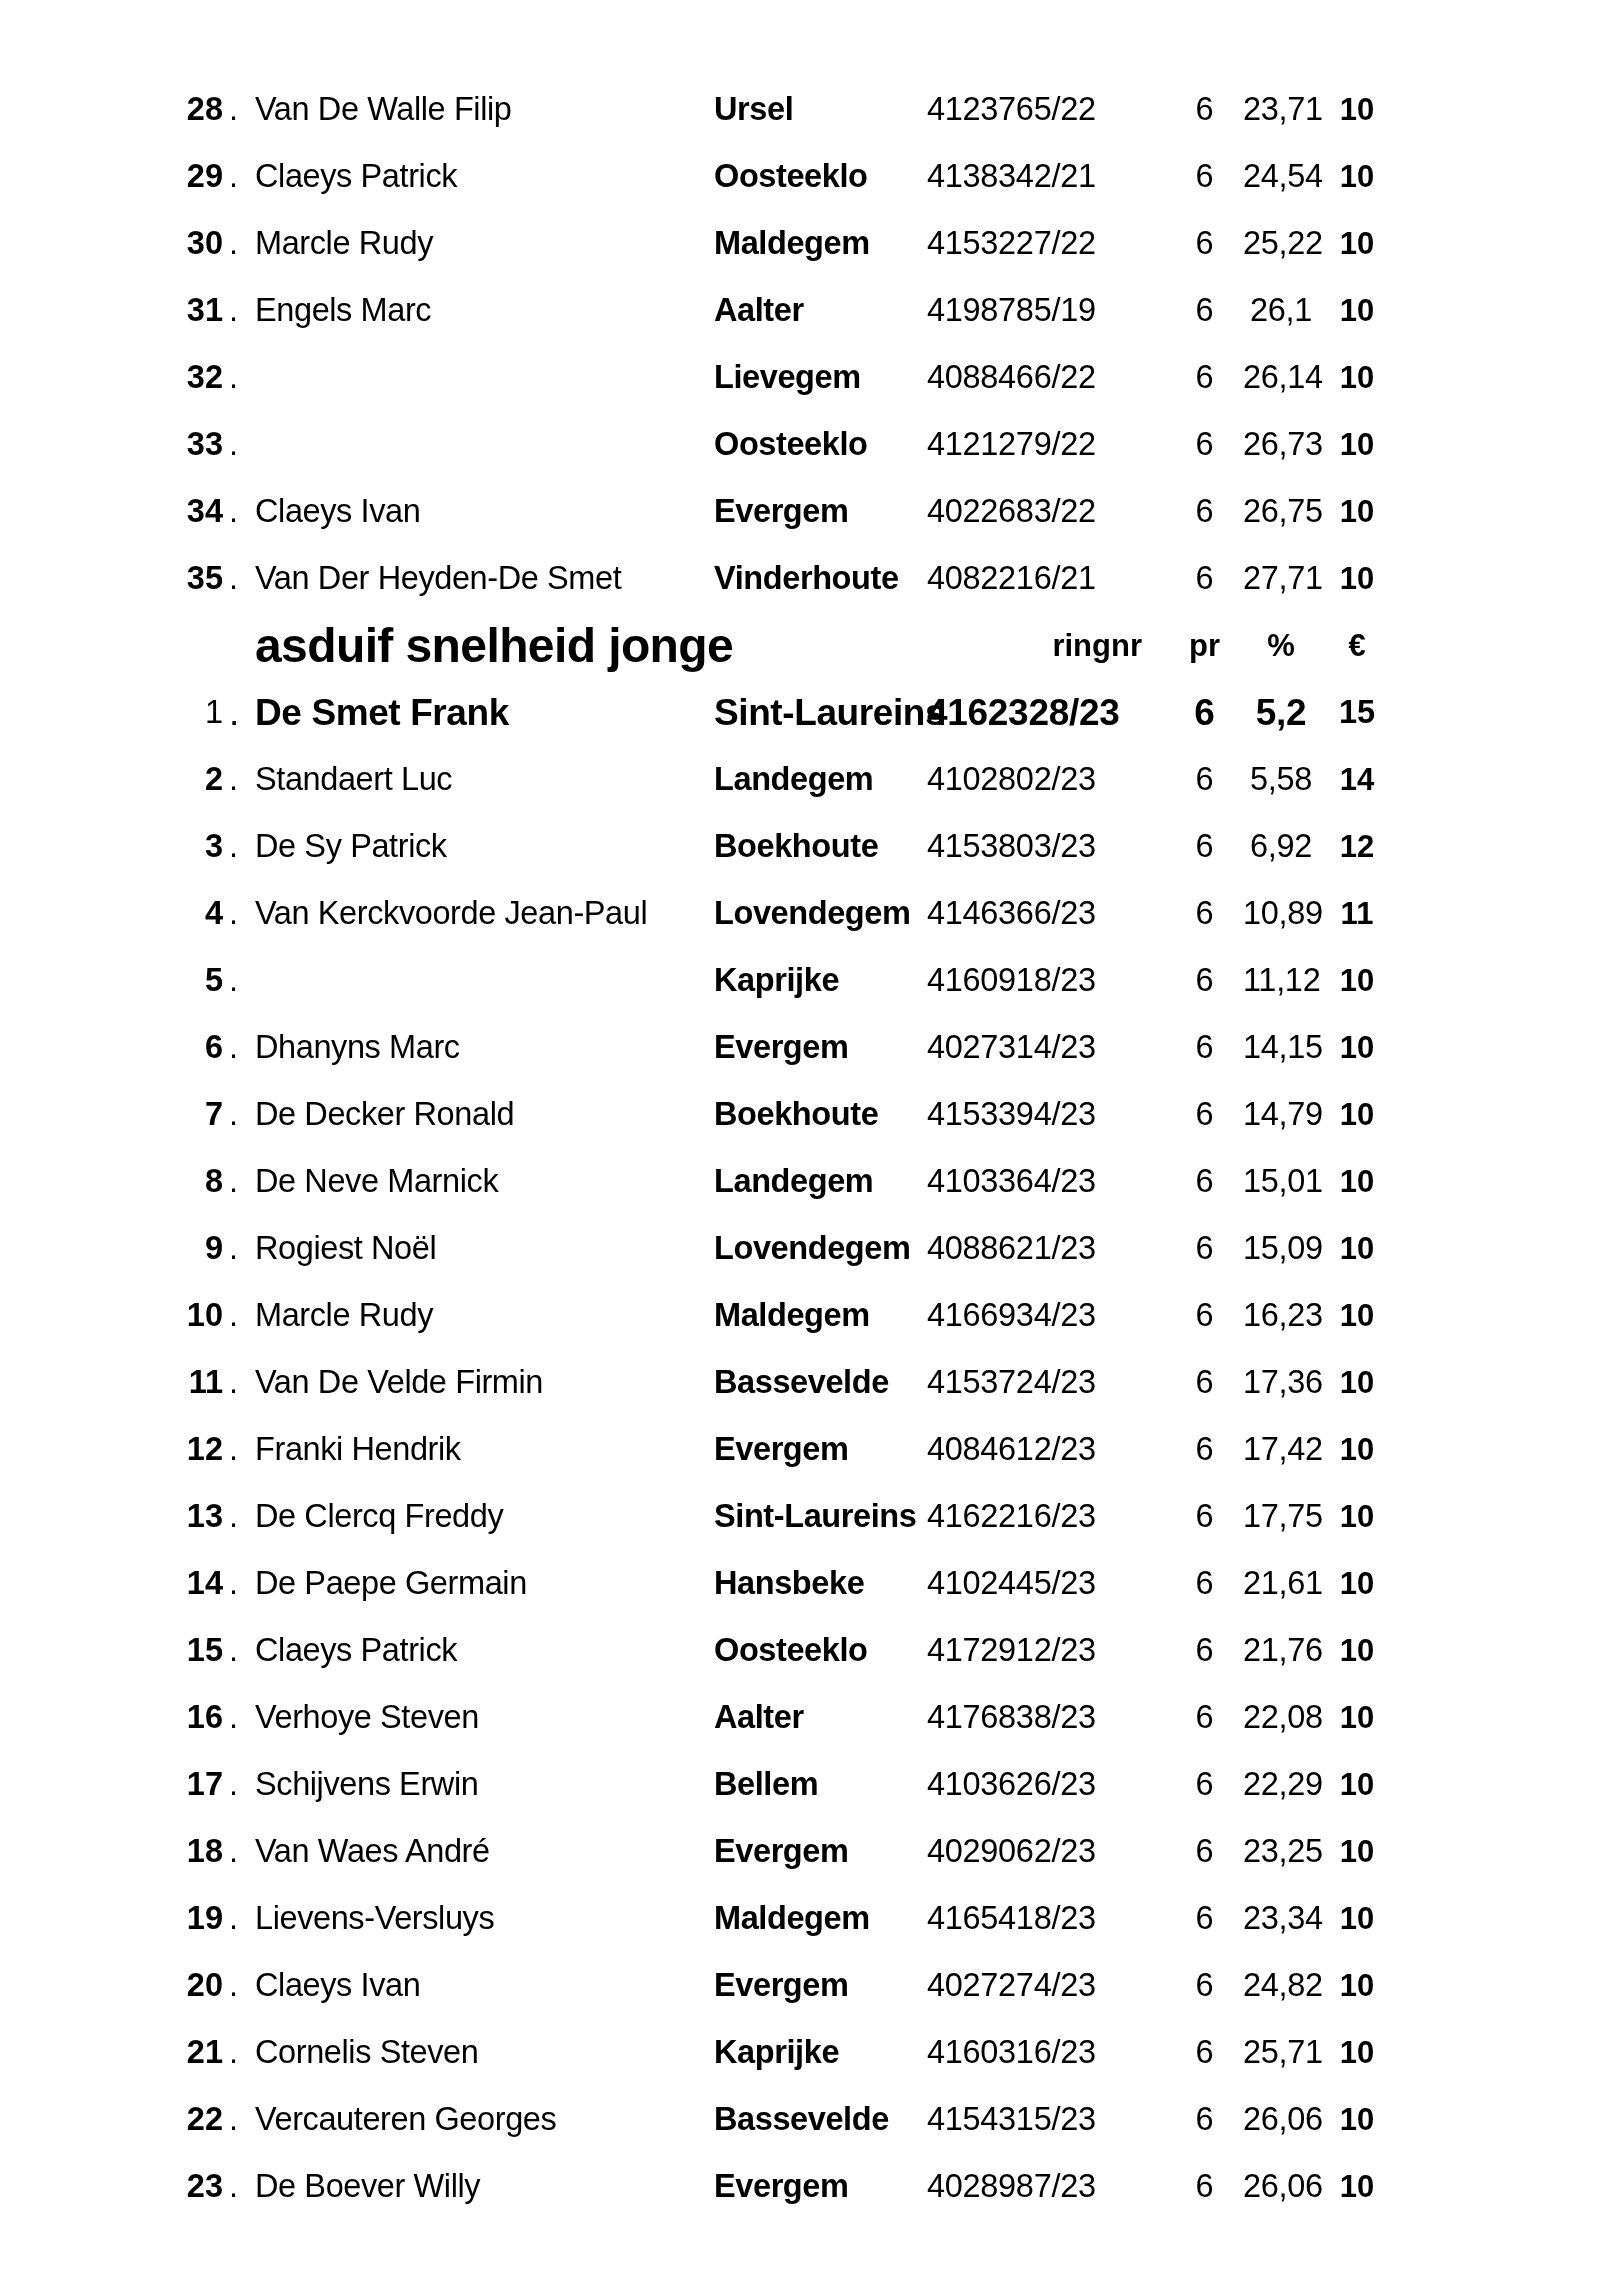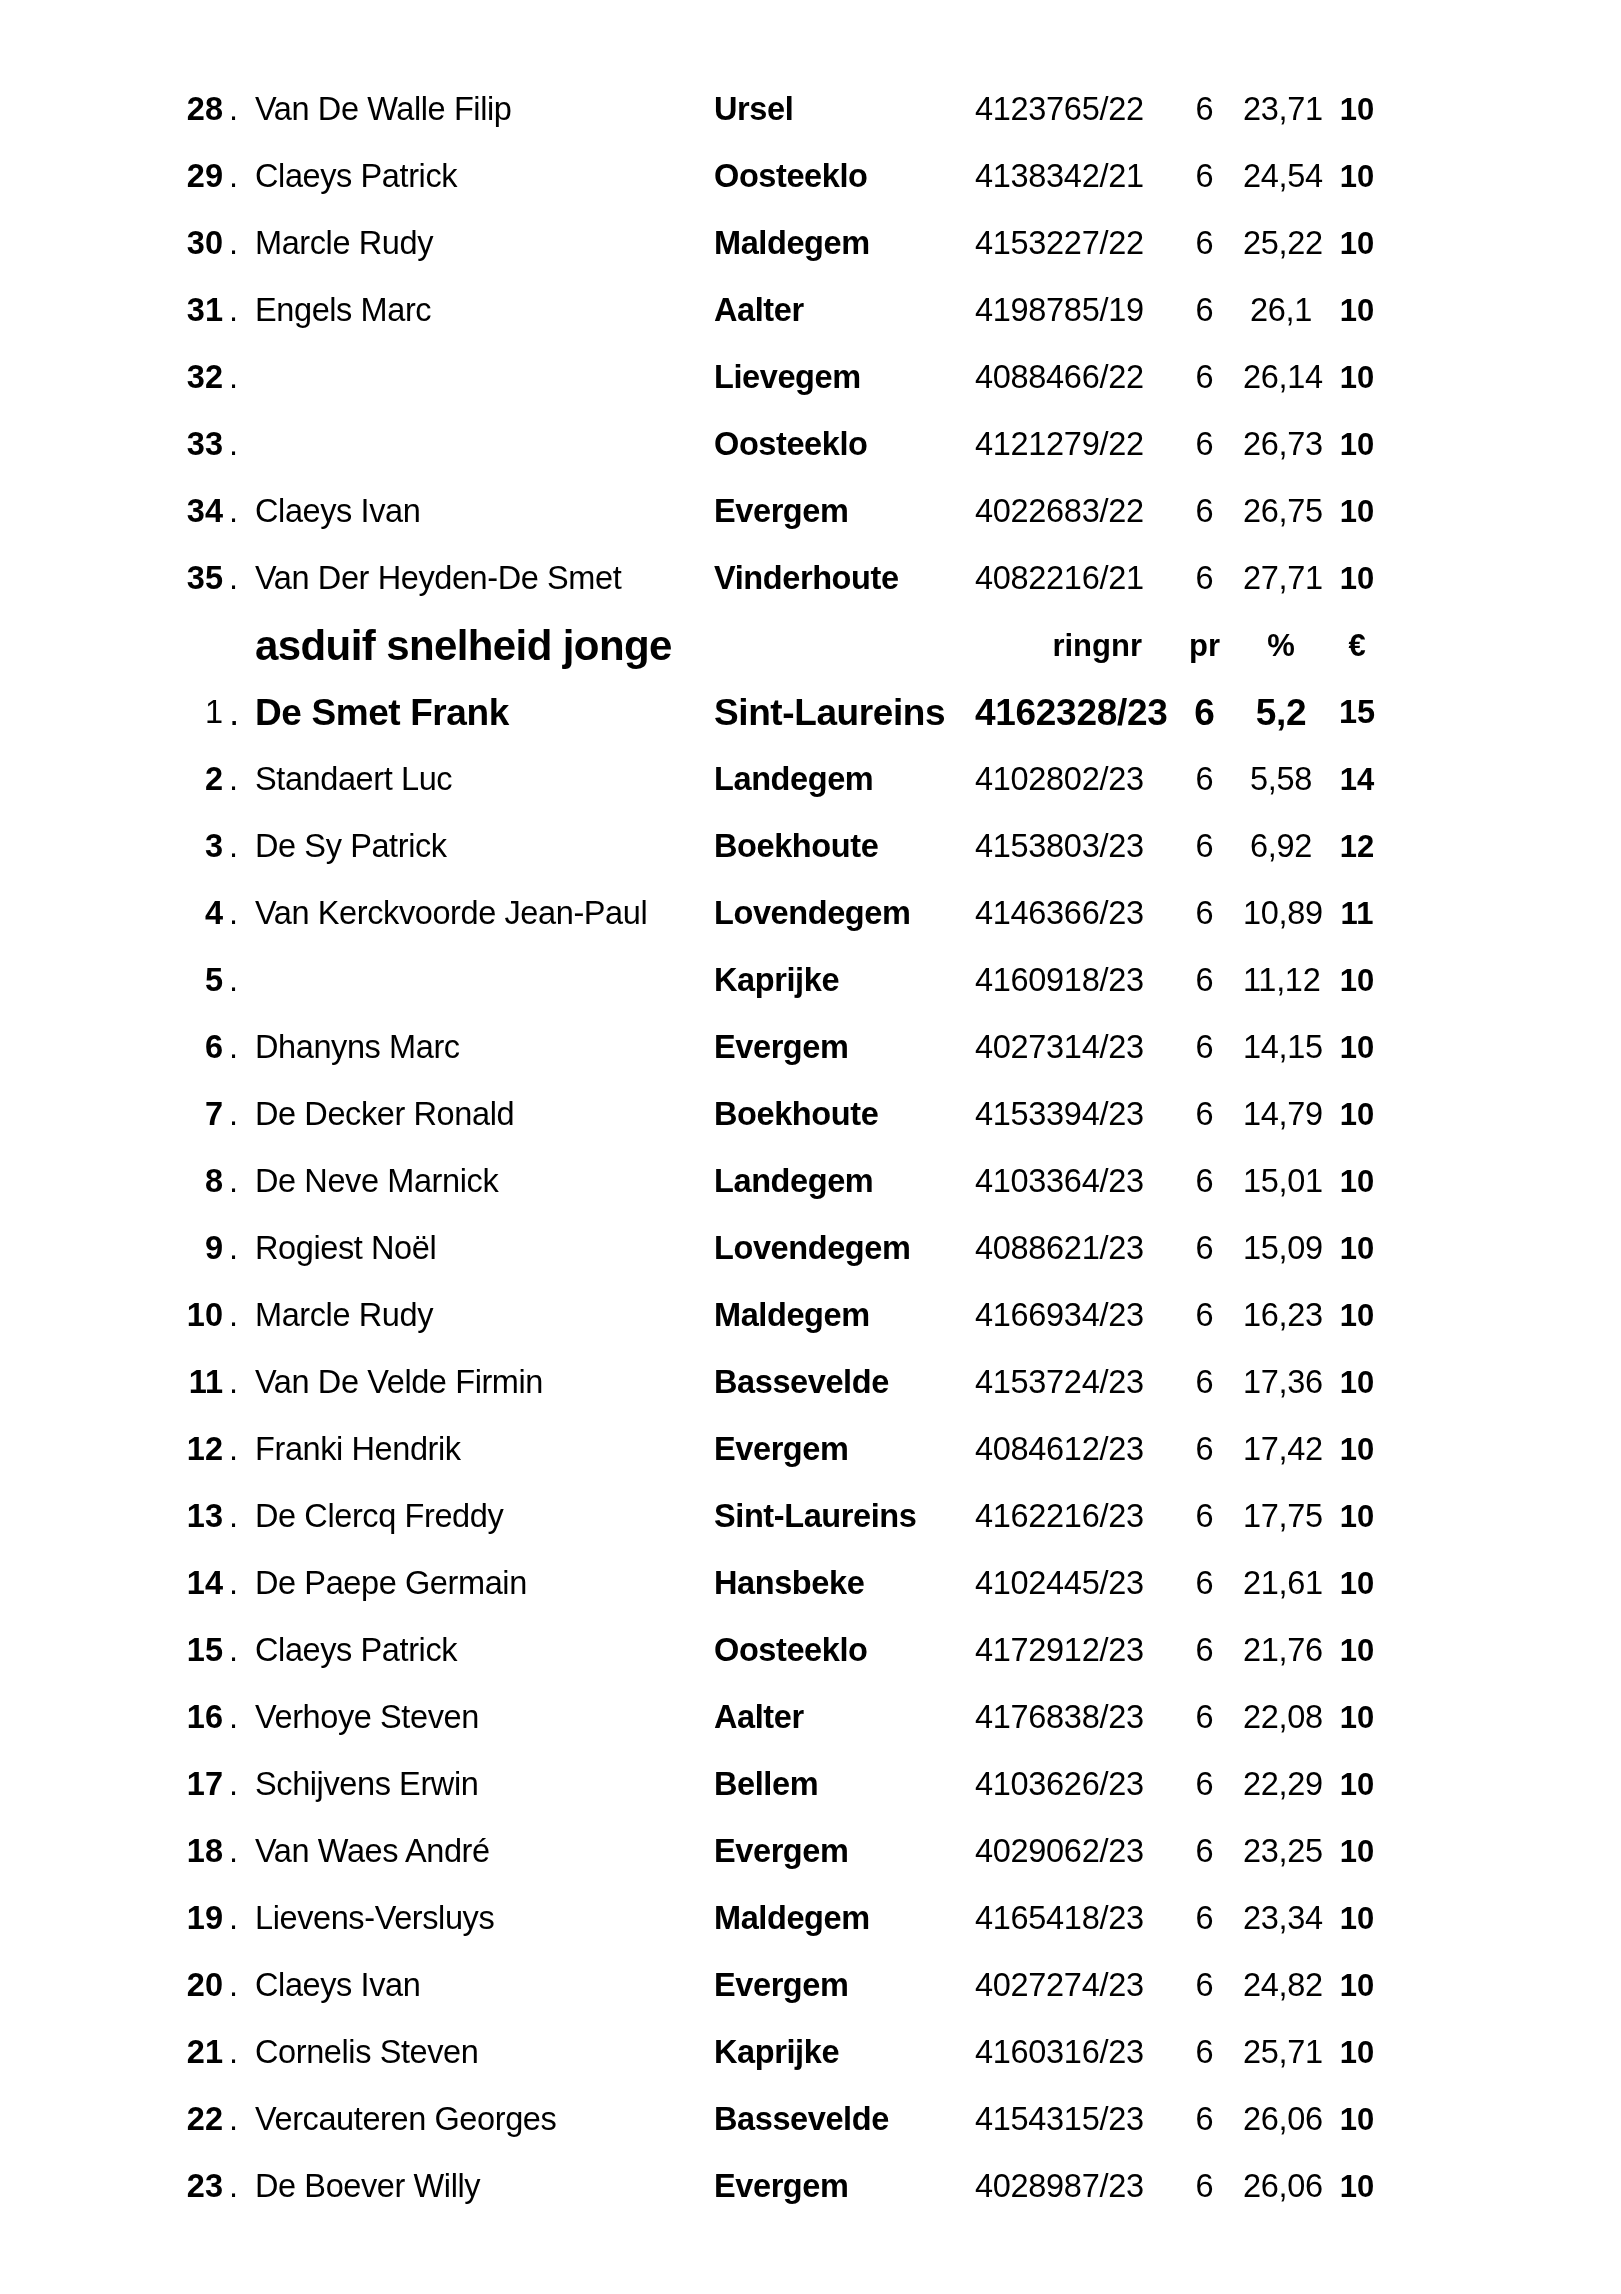--- a/index.html
+++ b/index.html
@@ -46,21 +46,21 @@
     .name {
       left: 255px;
       letter-spacing: -0.4px;
     }
     .city {
       left: 714px;
       letter-spacing: -0.4px;
       font-weight: bold;
     }
     .ring {
-      left: 975px;
+      left: 927px;
       width: 167px;
       text-align: center;
       letter-spacing: -0.3px;
     }
     .pr {
       left: 1176px;
       width: 57px;
       text-align: center;
     }
     .pct {
@@ -72,21 +72,21 @@
     .prize {
       left: 1333px;
       width: 48px;
       text-align: center;
       font-weight: bold;
       font-size: 31px;
     }
     
     .line.header .title {
       left: 255px;
-      font-size: 42px;
+      font-size: 48px;
       font-weight: bold;
       letter-spacing: -0.6px;
     }
     .line.header .h-ring,
     .line.header .h-pr,
     .line.header .h-pct,
     .line.header .h-prize {
       font-weight: bold;
       font-size: 31px;
     }

